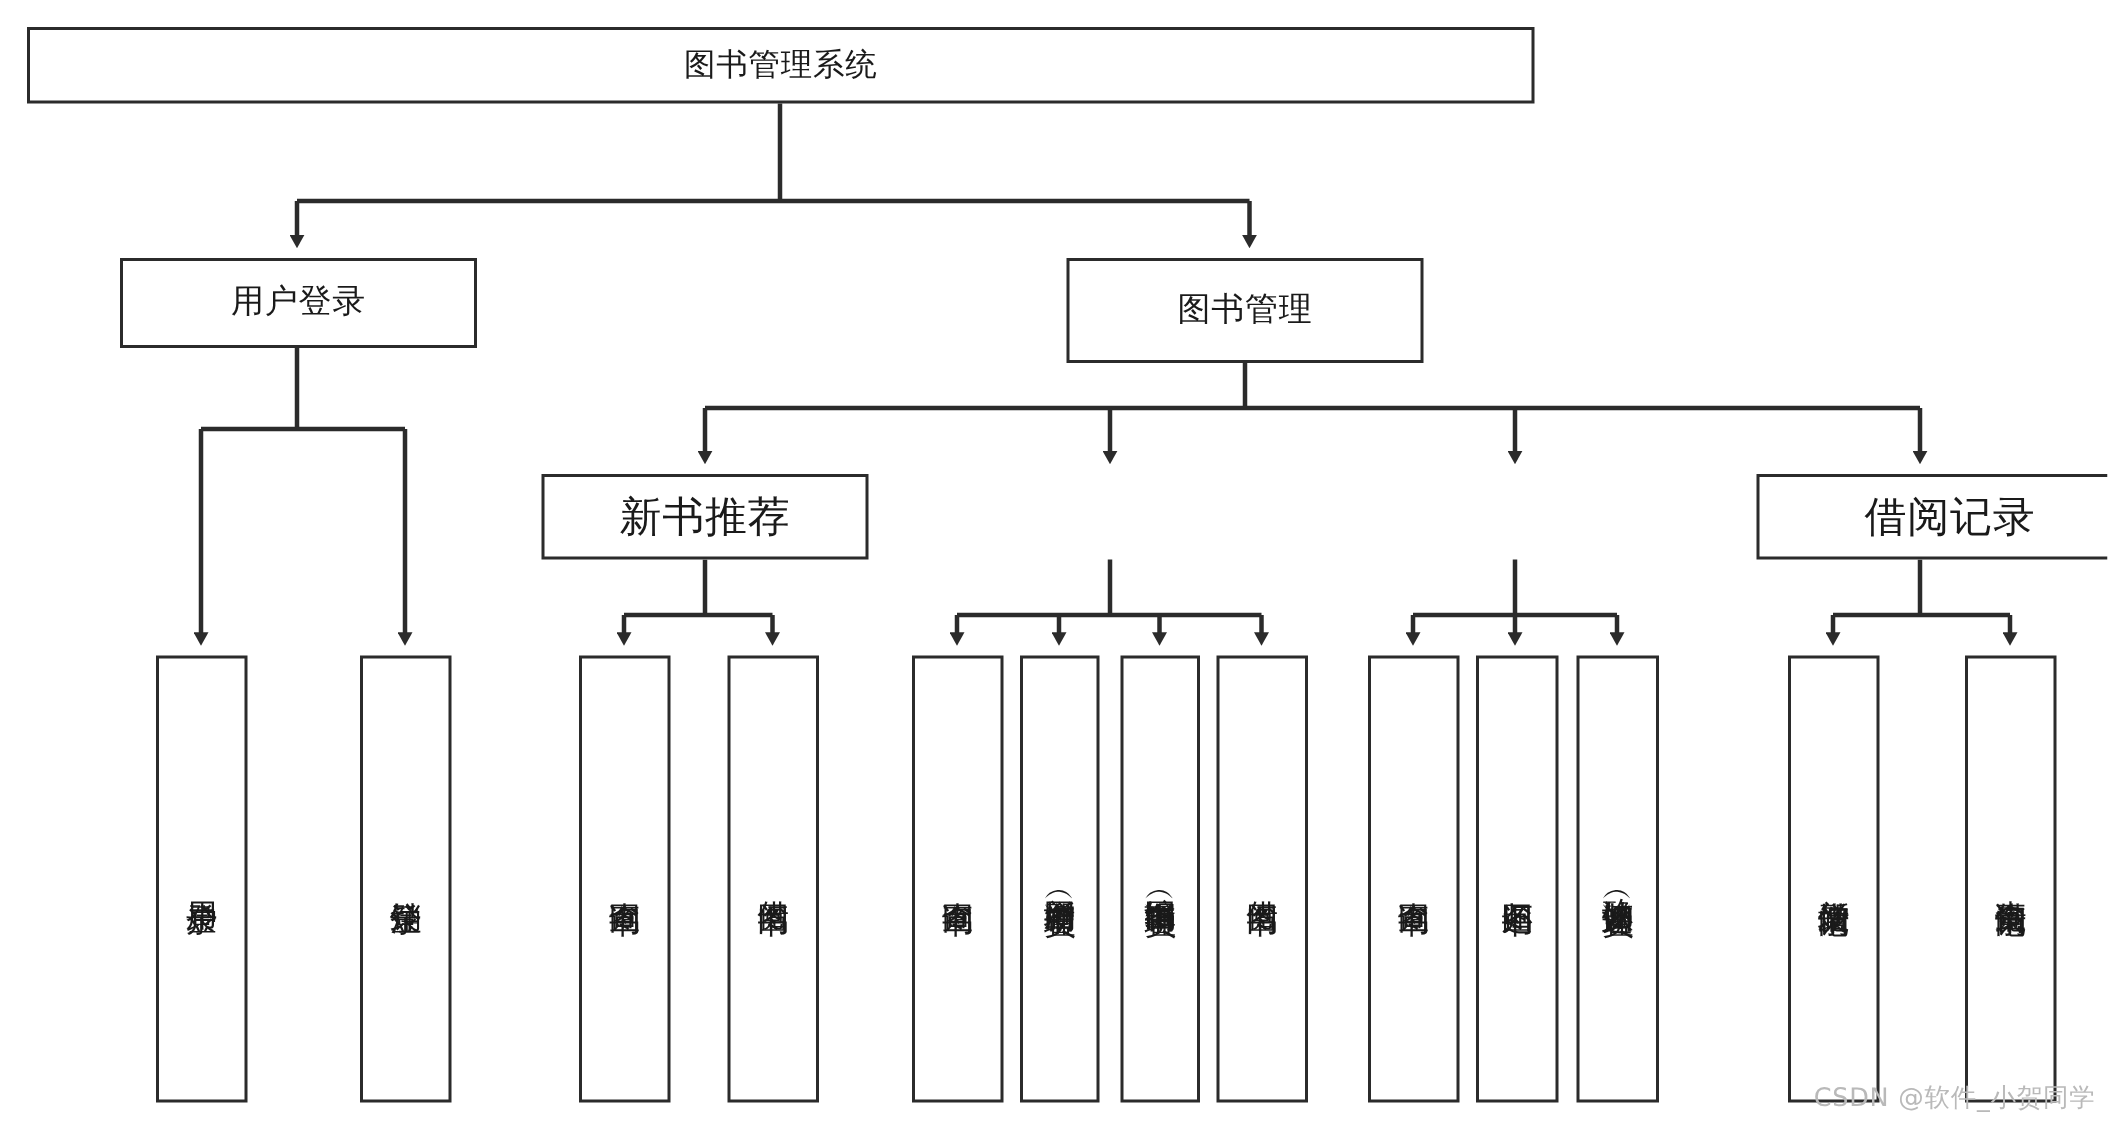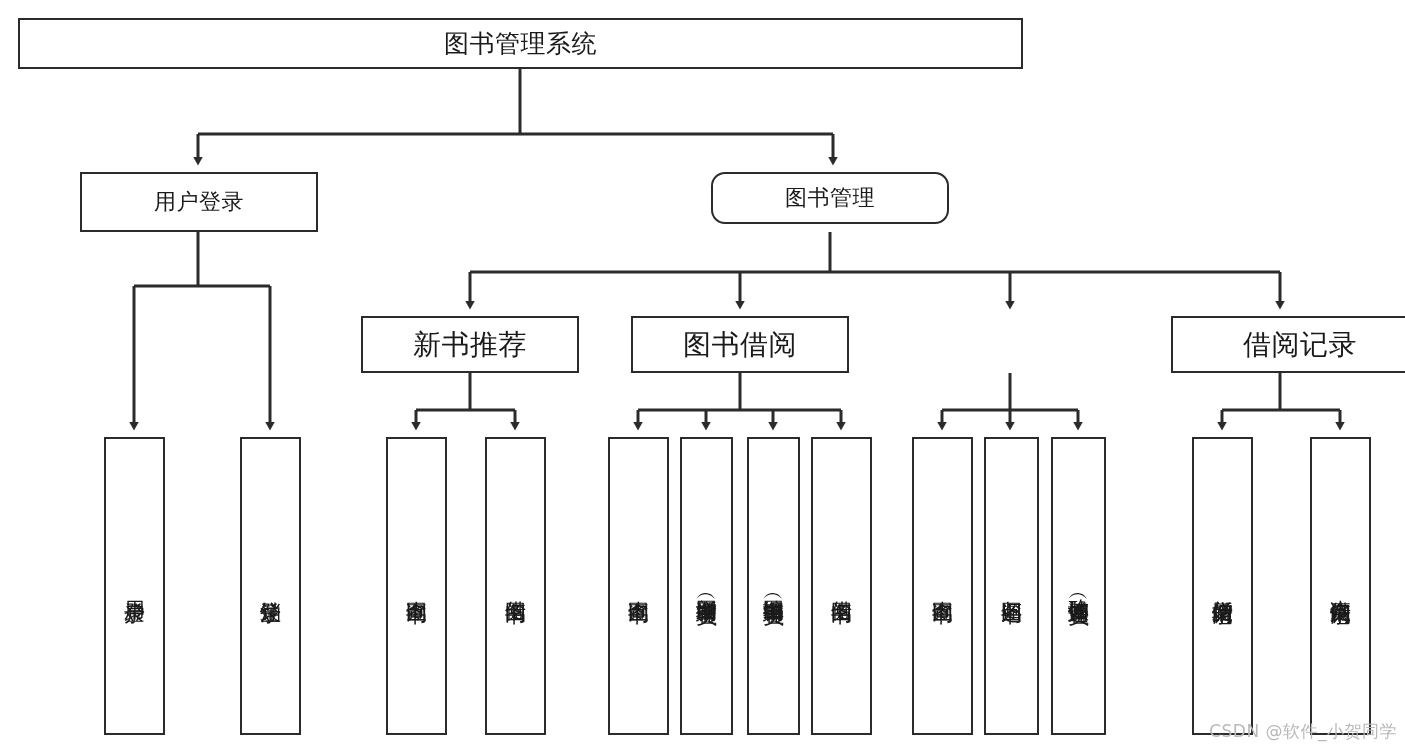--- a/index.html
+++ b/index.html
@@ -23,21 +23,21 @@
     position: absolute;
     box-sizing: border-box;
     background: #ffffff;
     border: 2.5px solid #2b2b2b;
     display: flex;
     align-items: center;
     justify-content: center;
     color: #1a1a1a;
   }
   .node.root {
-    font-size: 25px;
+    font-size: 21px;
   }
   .node.lvl2 {
     font-size: 22px;
   }
   .node.lvl3 {
     font-size: 28px;
   }
   .node.leaf {
     font-size: 21px;
     align-items: center;
@@ -133,31 +133,28 @@
   </svg>
 
   <div class="node root" style="left:18px; top:18px; width:1005px; height:51px;">
     <span class="label">图书管理系统</span>
   </div>
 
   <div class="node lvl2" style="left:80px; top:172px; width:238px; height:60px;">
     <span class="label">用户登录</span>
   </div>
 
-  <div class="node lvl2" style="left:711px; top:172px; width:238px; height:52px;border-radius:14px;">
+  <div class="node lvl2" style="left:711px; top:172px; width:238px; height:70px;">
     <span class="label">图书管理</span>
   </div>
 
   <div class="node lvl3" style="left:361px; top:316px; width:218px; height:57px;">
     <span class="label">新书推荐</span>
   </div>
 
-  <div class="node lvl3" style="left:631px; top:316px; width:218px; height:57px;">
-    <span class="label">图书借阅</span>
-  </div>
 
 
   <div class="node lvl3" style="left:1171px; top:316px; width:258px; height:57px;">
     <span class="label">借阅记录</span>
   </div>
 
   <div class="node leaf" style="left:104px; top:437px; width:61px; height:298px;">
     <span class="label">用户登录</span>
   </div>
 

